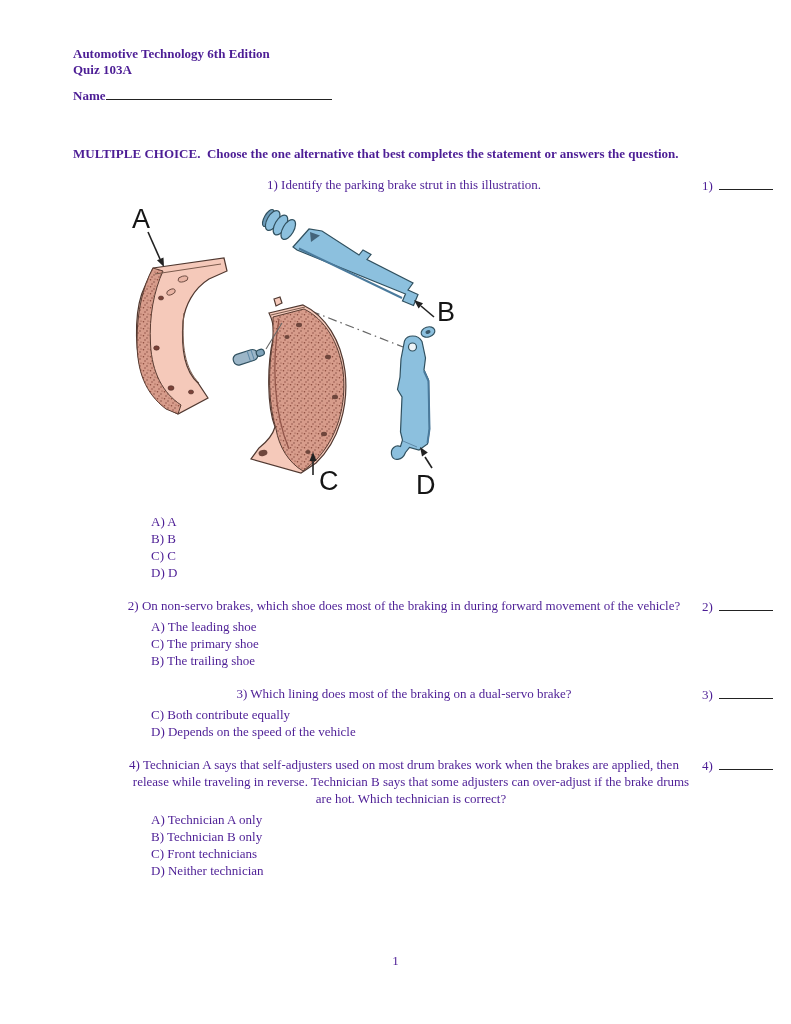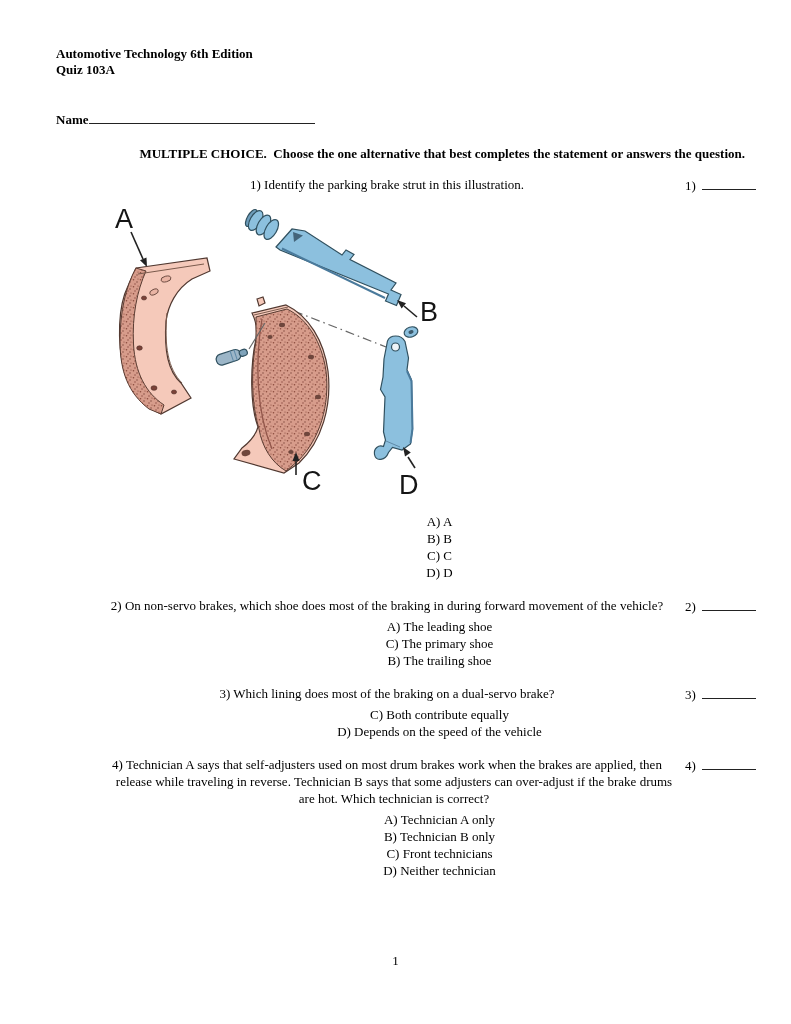--- a/index.html
+++ b/index.html
@@ -2,37 +2,37 @@
 <html><head>
 <meta charset="utf-8">
 <style>
   html,body { margin:0; padding:0; background:#ffffff; }
   .page {
     position:relative;
     width:791px; height:1024px;
     margin:0 auto;
     background:#ffffff;
     font-family:"Liberation Serif", serif;
-    font-size:13px; color:#000000;
+    font-size:13px; color:#4c1d95;
     box-sizing:border-box;
-    padding:46px 46px 0 56px;
+    padding:46px 46px 0 73px;
     overflow:hidden;
   }
   .hdr-line { font-weight:bold; line-height:16px; }
-  .name-row { margin-top:32px; font-weight:bold; line-height:18px; }
+  .name-row { margin-top:8px; font-weight:bold; line-height:18px; }
   .name-line { display:inline-block; width:226px; height:13px; border-bottom:1.3px solid #222; }
-  .instructions { margin-top:16px; font-weight:bold; line-height:17px; white-space:pre-wrap;text-align:right; }
+  .instructions { margin-top:40px; font-weight:bold; line-height:17px; white-space:pre-wrap; }
 
   .question { margin-left:44px; margin-bottom:16px; margin-top:9px; position:relative; }
   .q1 { margin-top:14px; }
   .q-row { position:relative; line-height:17px;text-align:center; }
   .q-text { width:560px; padding-left:14px; text-indent:-14px; }
   .answer-ref { position:absolute; left:585px; top:0; white-space:nowrap; }
   .blank { display:inline-block; width:54px; height:13px; border-bottom:1.5px solid #222; margin-left:6px; }
-  .options { margin-left:34px; margin-top:4px;text-align:center; }
+  .options { margin-left:34px; margin-top:4px; }
   .option { line-height:17px; }
 
   .figure { margin:8px 0 4px 4px; width:340px; height:300px; }
 
   .footer { position:absolute; bottom:55px; left:0; width:100%; text-align:center; line-height:17px; }
 
   
   .pink-part   { stroke:#503830; stroke-width:1.2; }
   .lining-part { stroke:#5a3c32; stroke-width:1; }
   .blue-part   { stroke:#30505f; stroke-width:1.2; }

